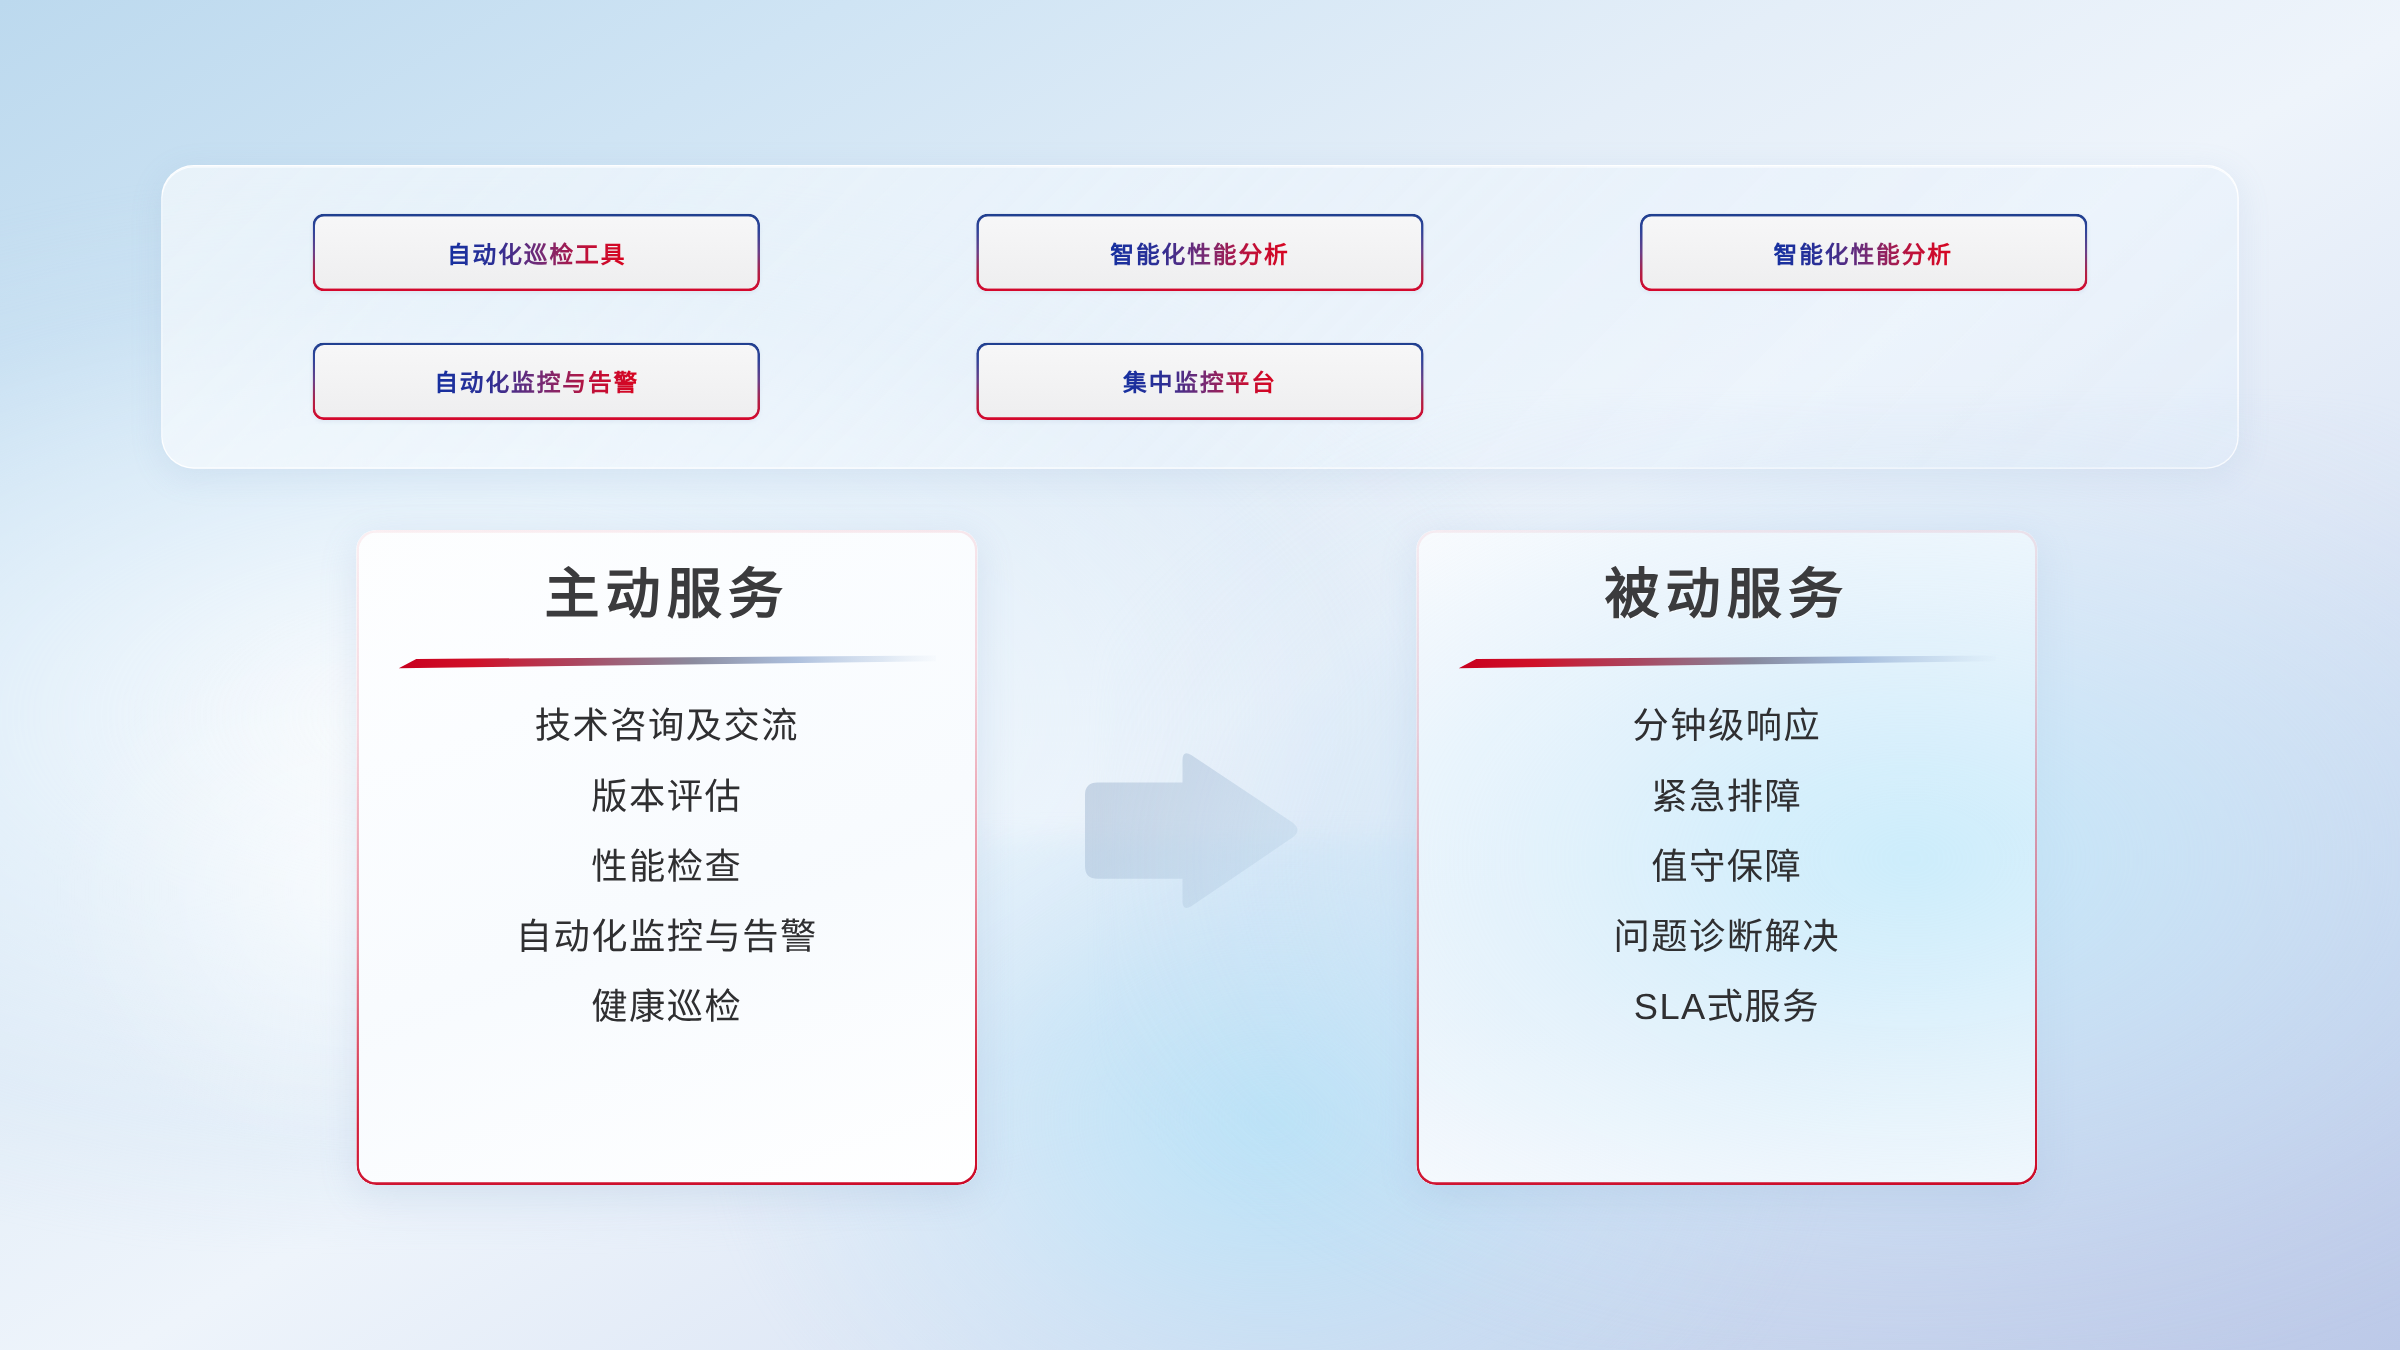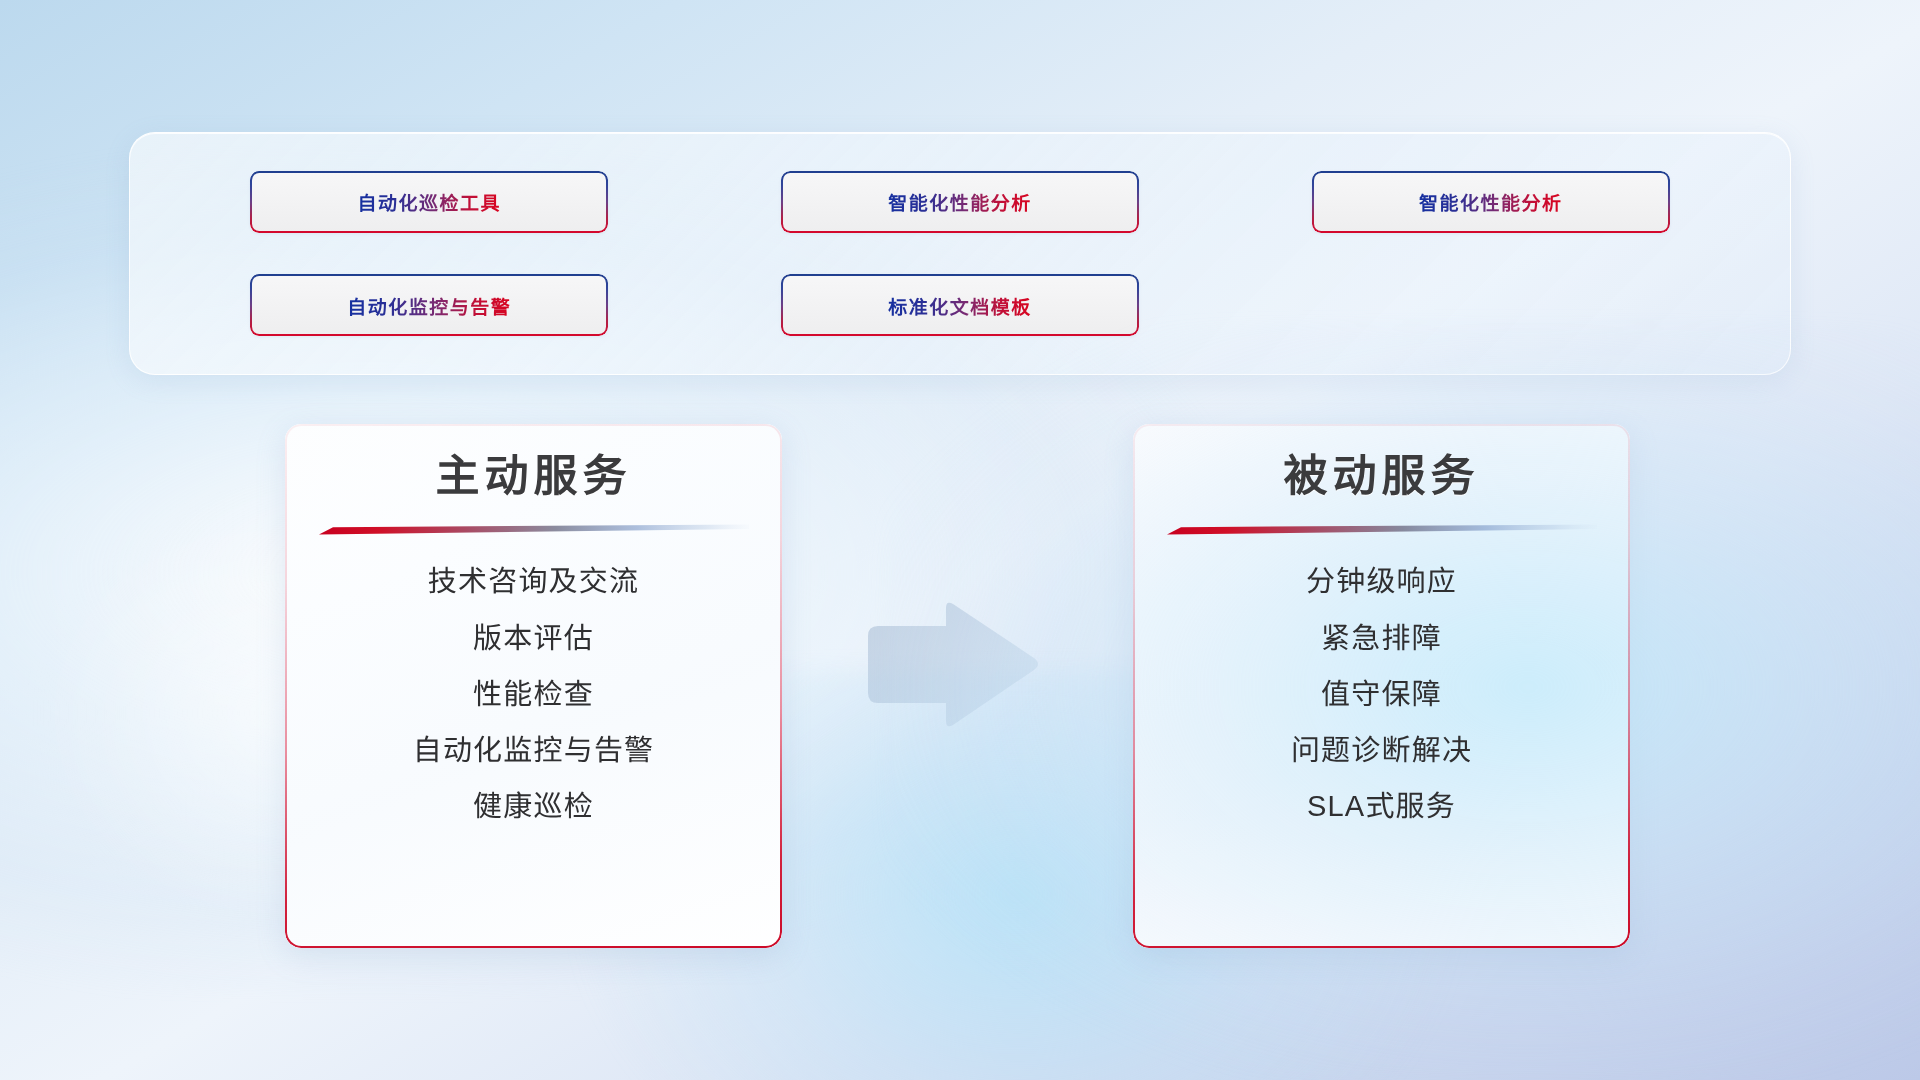--- a/index.html
+++ b/index.html
@@ -277,21 +277,21 @@
 
     <div class="tag">
       <span class="tag-label">智能化性能分析</span>
     </div>
 
     <div class="tag">
       <span class="tag-label">自动化监控与告警</span>
     </div>
 
     <div class="tag">
-      <span class="tag-label">标准化文档模板</span>
+      <span class="tag-label">集中监控平台</span>
     </div>
 
   </div>
 
   <div class="card" id="card-proactive">
     <div class="card-inner">
       <div class="card-title">主动服务</div>
 
       <div class="divider">
         <svg viewBox="0 0 430 12" preserveAspectRatio="none" aria-hidden="true">

